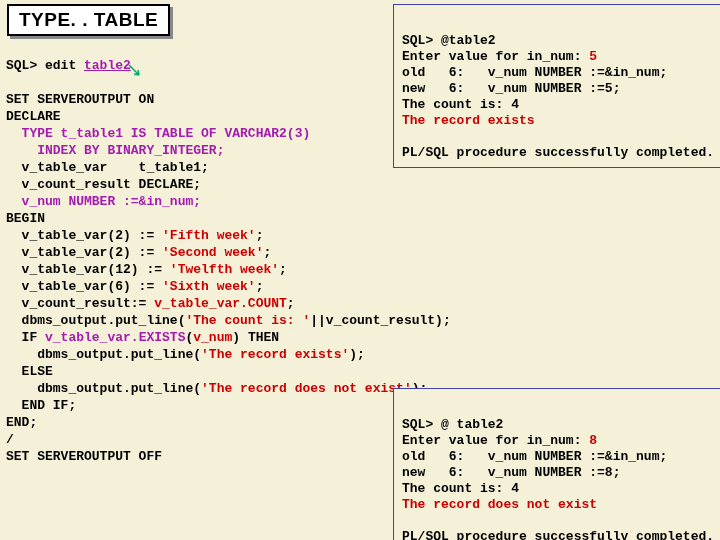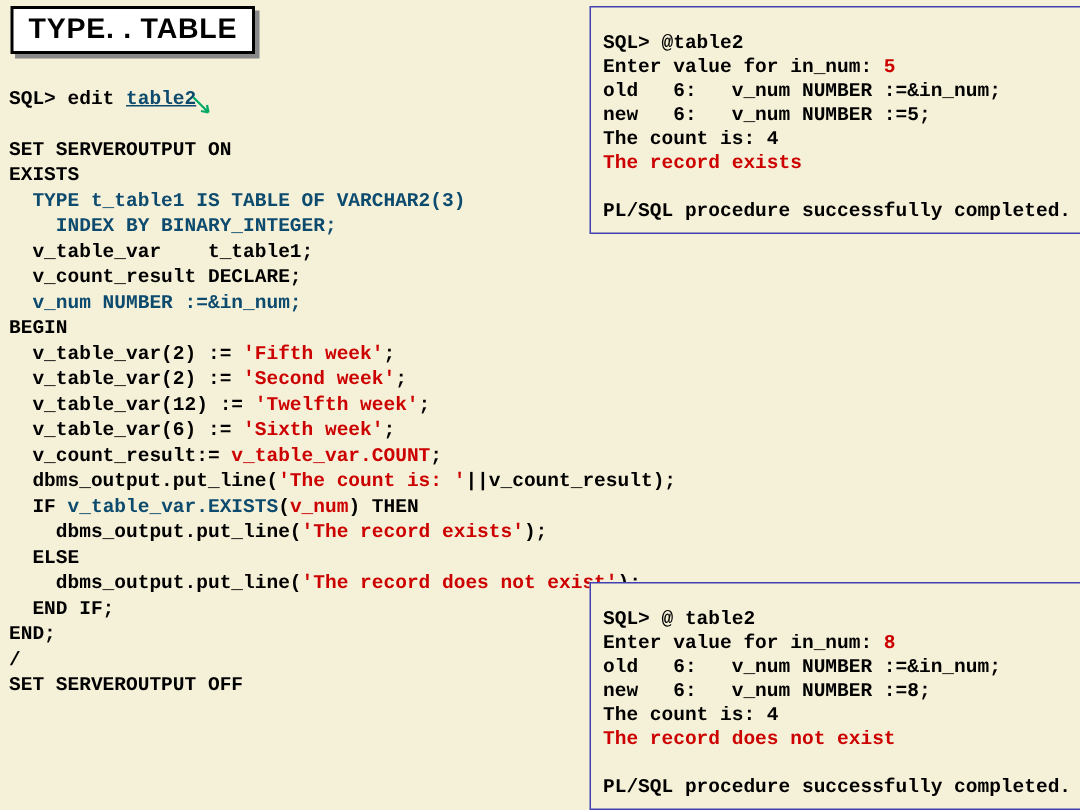--- a/index.html
+++ b/index.html
@@ -28,26 +28,26 @@
     box-shadow: 3px 3px 0 #888;
     letter-spacing: 0.5px;
   }
   .main-block {
     position: absolute;
     top: 40px;
     left: 6px;
     line-height: 17px;
     white-space: pre;
   }
-  .kw { color: #0c4a6e; }
+  .kw { color: #a21caf; }
   .str { color: #cc0000; }
   .output-box {
     position: absolute;
     border: 1px solid #4040b0;
-    padding: 0 8px 6px 8px;
+    padding: 12px 8px 6px 8px;
     background: #f5f0d8;
     line-height: 16px;
     white-space: pre;
   }
   .out1 { top: 4px; left: 393px; width: 310px; }
   .out2 { top: 388px; left: 393px; width: 310px; }
   .arrow {
     position: absolute;
     left: 128px;
     top: 64px;
@@ -72,21 +72,21 @@
 <span>The count is: 4</span>
 <span class="str">The record exists</span>
 
 <span>PL/SQL procedure successfully completed.</span>
 </div>
 
 <div class="main-block">
 <span><span>SQL&gt; edit </span><span class="kw" style="text-decoration:underline">table2</span></span>
 
 <span>SET SERVEROUTPUT ON</span>
-<span>EXISTS</span>
+<span>DECLARE</span>
 <span class="kw">  TYPE t_table1 IS TABLE OF VARCHAR2(3)</span>
 <span class="kw">    INDEX BY BINARY_INTEGER;</span>
 <span>  v_table_var    t_table1;</span>
 <span>  v_count_result DECLARE;</span>
 <span class="kw">  v_num NUMBER :=&amp;in_num;</span>
 <span>BEGIN</span>
 <span>  v_table_var(2) := </span><span class="str">'Fifth week'</span><span>;</span>
 <span>  v_table_var(2) := </span><span class="str">'Second week'</span><span>;</span>
 <span>  v_table_var(12) := </span><span class="str">'Twelfth week'</span><span>;</span>
 <span>  v_table_var(6) := </span><span class="str">'Sixth week'</span><span>;</span>

